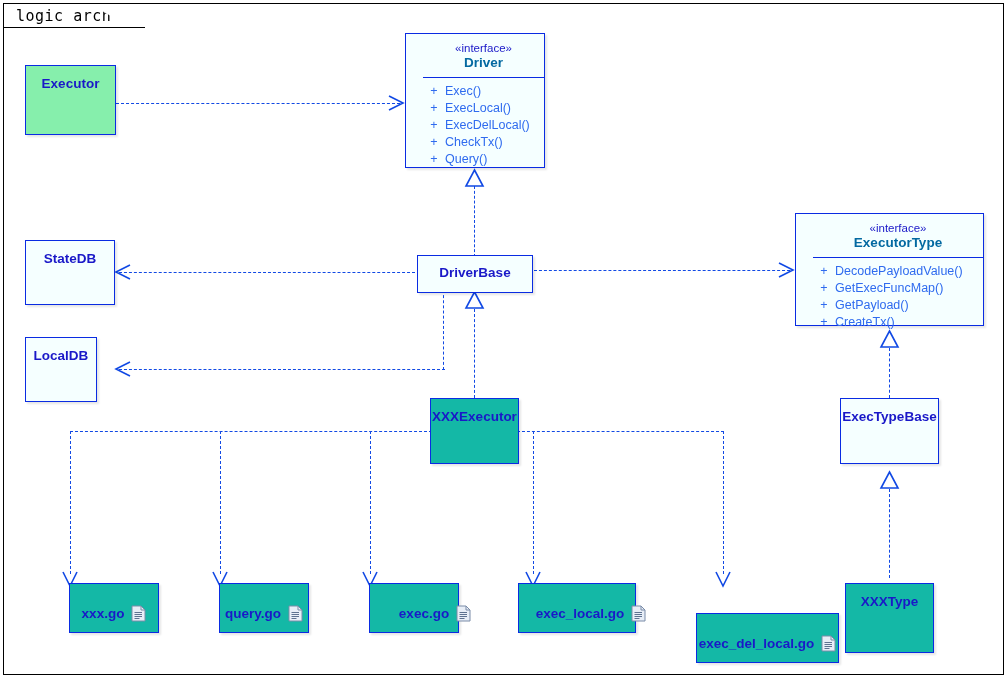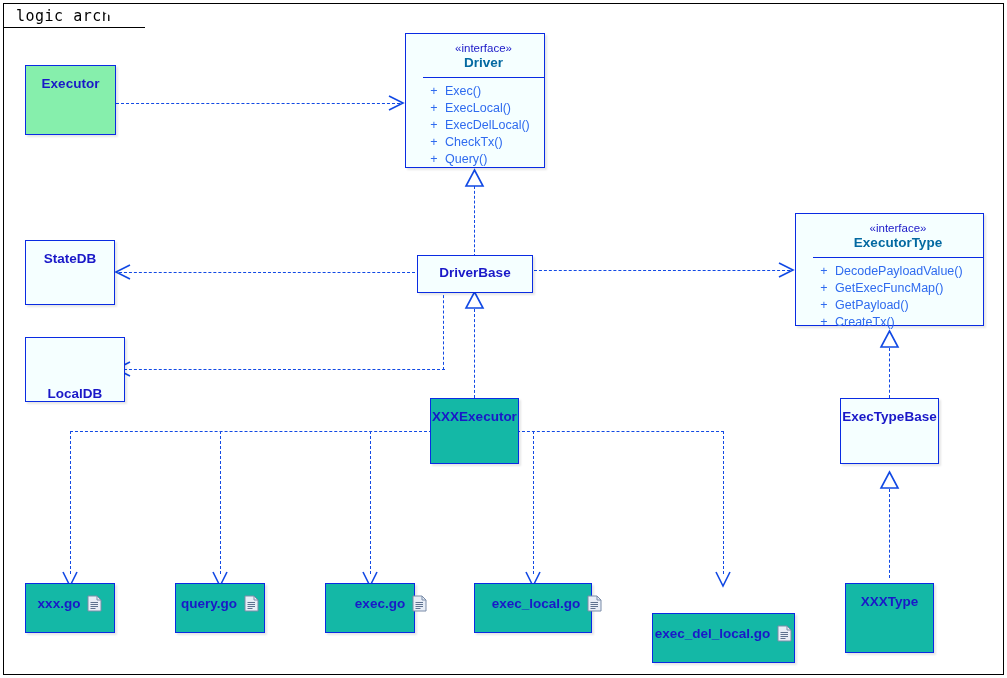--- a/index.html
+++ b/index.html
@@ -32,21 +32,21 @@
                text-align:center;white-space:nowrap;}
   .fill-pale{background:#F5FFFF;}
   .fill-green{background:#14b8a6;}
   .fill-orange{background:#86efac;}
 
   
   .simplebox{display:flex;justify-content:center;}
   .simplebox .title{margin-top:10px;}
 
   
-  .filebox{display:flex;align-items:flex-start;justify-content:center;}
+  .filebox{display:flex;align-items:center;justify-content:center;margin-left:44px;}
   .filerow{display:flex;align-items:center;gap:7px;margin-top:11px;}
   .doc-icon{width:15px;height:17px;flex:0 0 auto;}
 
   
   .iface{background:#F5FFFF;padding-left:17px;}
   .iface-head{padding:7px 4px 6px 4px;text-align:center;
               border-bottom:1.5px solid #0A2BE2;}
   .iface-stereo{color:#1A18C8;font-size:11.5px;line-height:14px;}
   .iface-name{color:#0369a1;font-size:13.5px;font-weight:bold;line-height:16px;}
   .iface-ops{padding:5px 0 5px 0;}
@@ -198,21 +198,21 @@
         <span class="vis">+</span>
         <span class="nm">CreateTx()</span>
       </div>
     </div>
   </div>
 
   <div class="node simplebox fill-pale" style="left:25px;top:240px;width:90px;height:65px;">
     <div class="title">StateDB</div>
   </div>
 
-  <div class="node simplebox fill-pale" style="left:25px;top:337px;width:100px;height:65px;align-items:flex-end;">
+  <div class="node simplebox fill-pale" style="left:25px;top:337px;width:72px;height:65px;">
     <div class="title">LocalDB</div>
   </div>
 
   <div class="node simplebox fill-pale" style="left:417px;top:255px;width:116px;height:38px;">
     <div class="title" style="margin-top:9px;text-align:center;">DriverBase</div>
   </div>
 
   <div class="node simplebox fill-green" style="left:430px;top:398px;width:89px;height:66px;">
     <div class="title">XXXExecutor</div>
   </div>

